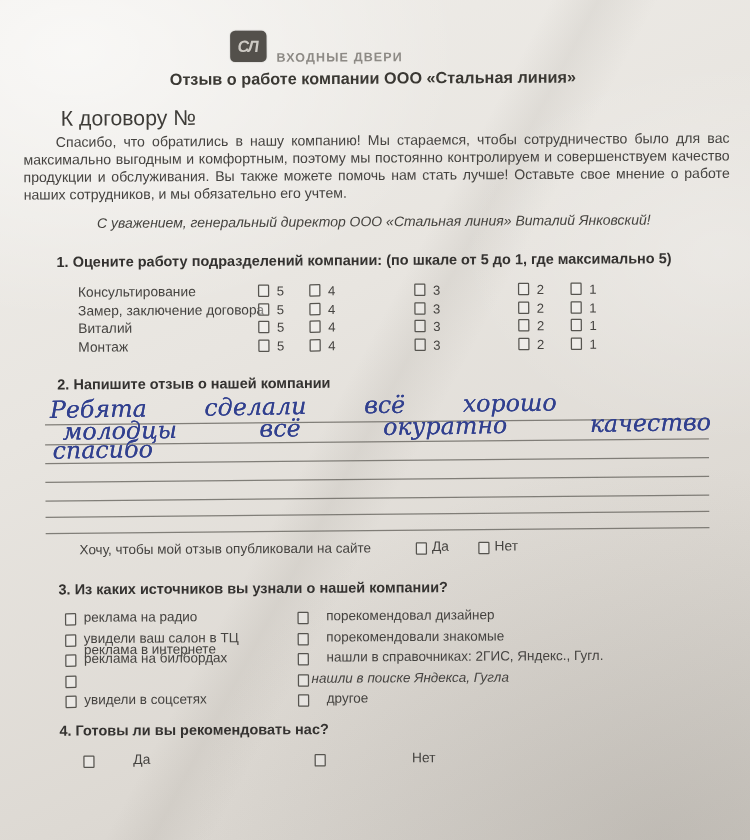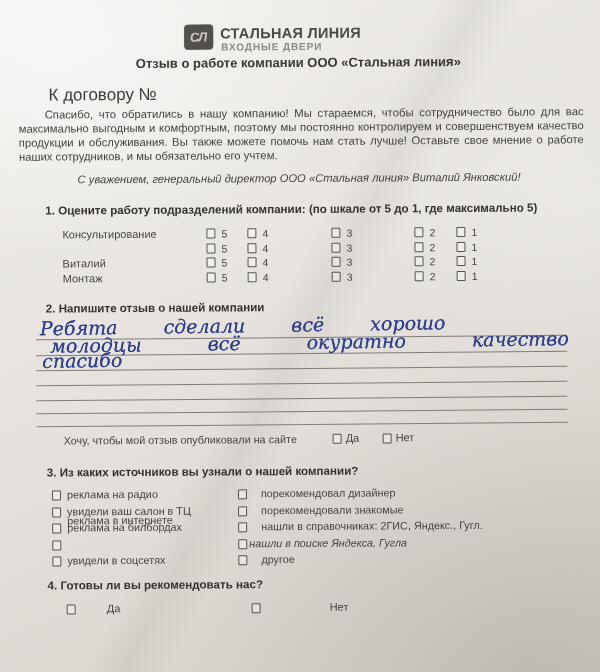--- a/index.html
+++ b/index.html
@@ -62,40 +62,40 @@
 </head>
 <body>
 
 <div class="paper"></div>
 
 <div class="sheet">
 
   <div class="abs logo-box">
     <span>СЛ</span>
   </div>
-  <div class="abs brand-name">СТАЛЬНАЯ ЛИНИЯ</div>
   <div class="abs brand-tag">ВХОДНЫЕ ДВЕРИ</div>
 
   <div class="abs doc-title">Отзыв о работе компании ООО «Стальная линия»</div>
   <div class="abs contract">К договору №</div>
 
   <div class="abs intro">Спасибо, что обратились в нашу компанию! Мы стараемся, чтобы сотрудничество было для вас максимально выгодным и комфортным, поэтому мы постоянно контролируем и совершенствуем качество продукции и обслуживания. Вы также можете помочь нам стать лучше! Оставьте свое мнение о работе наших сотрудников, и мы обязательно его учтем.</div>
   <div class="abs signature">С уважением, генеральный директор ООО «Стальная линия» Виталий Янковский!</div>
 
   <div class="abs sec-h" style="left:46px;top:202px;">1. Оцените работу подразделений компании: (по шкале от 5 до 1, где максимально 5)</div>
 
   <div class="r-row" style="top:227px;">
     <span class="lbl">Консультирование</span>
     <span class="cell c1"><span class="cbx"></span><span class="num">5</span></span>
     <span class="cell c2"><span class="cbx"></span><span class="num">4</span></span>
     <span class="cell c3"><span class="cbx"></span><span class="num">3</span></span>
     <span class="cell c4"><span class="cbx"></span><span class="num">2</span></span>
     <span class="cell c5"><span class="cbx"></span><span class="num">1</span></span>
   </div>
   <div class="r-row" style="top:241.5px;">
+    <span class="lbl">Замер, заключение договора</span>
     <span class="cell c1"><span class="cbx"></span><span class="num">5</span></span>
     <span class="cell c2"><span class="cbx"></span><span class="num">4</span></span>
     <span class="cell c3"><span class="cbx"></span><span class="num">3</span></span>
     <span class="cell c4"><span class="cbx"></span><span class="num">2</span></span>
     <span class="cell c5"><span class="cbx"></span><span class="num">1</span></span>
   </div>
   <div class="r-row" style="top:256px;">
     <span class="lbl">Виталий</span>
     <span class="cell c1"><span class="cbx"></span><span class="num">5</span></span>
     <span class="cell c2"><span class="cbx"></span><span class="num">4</span></span>

